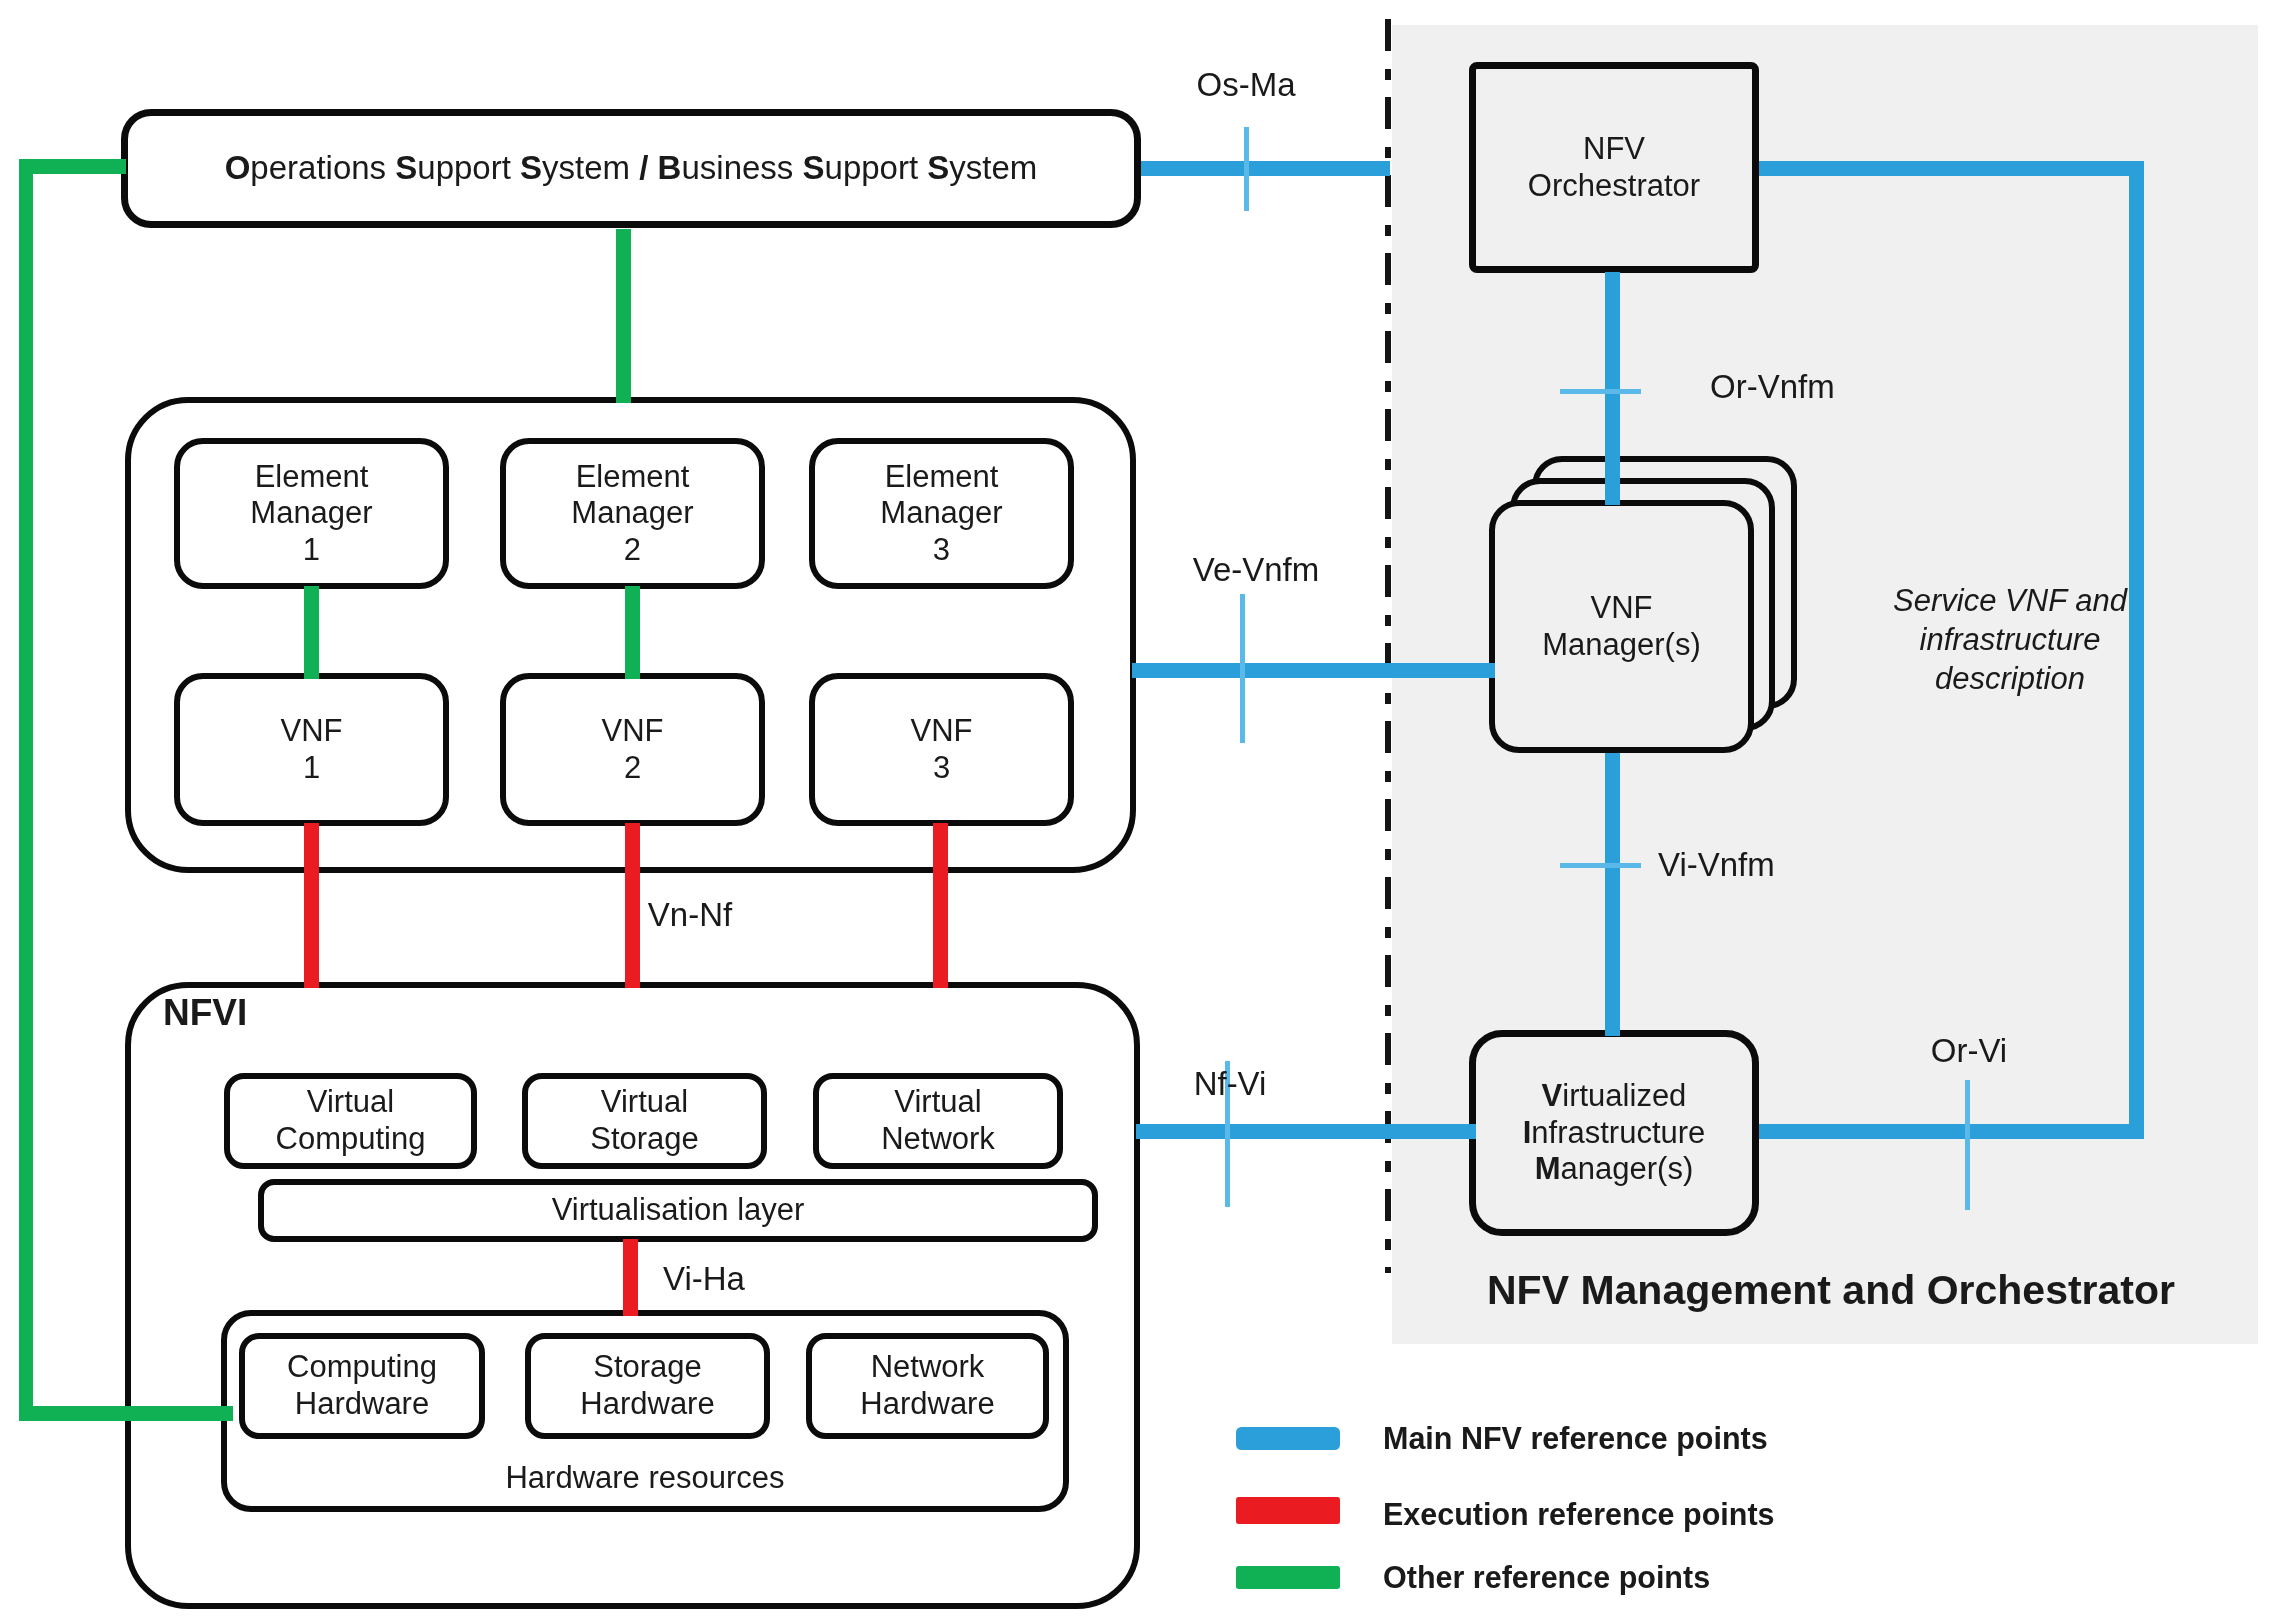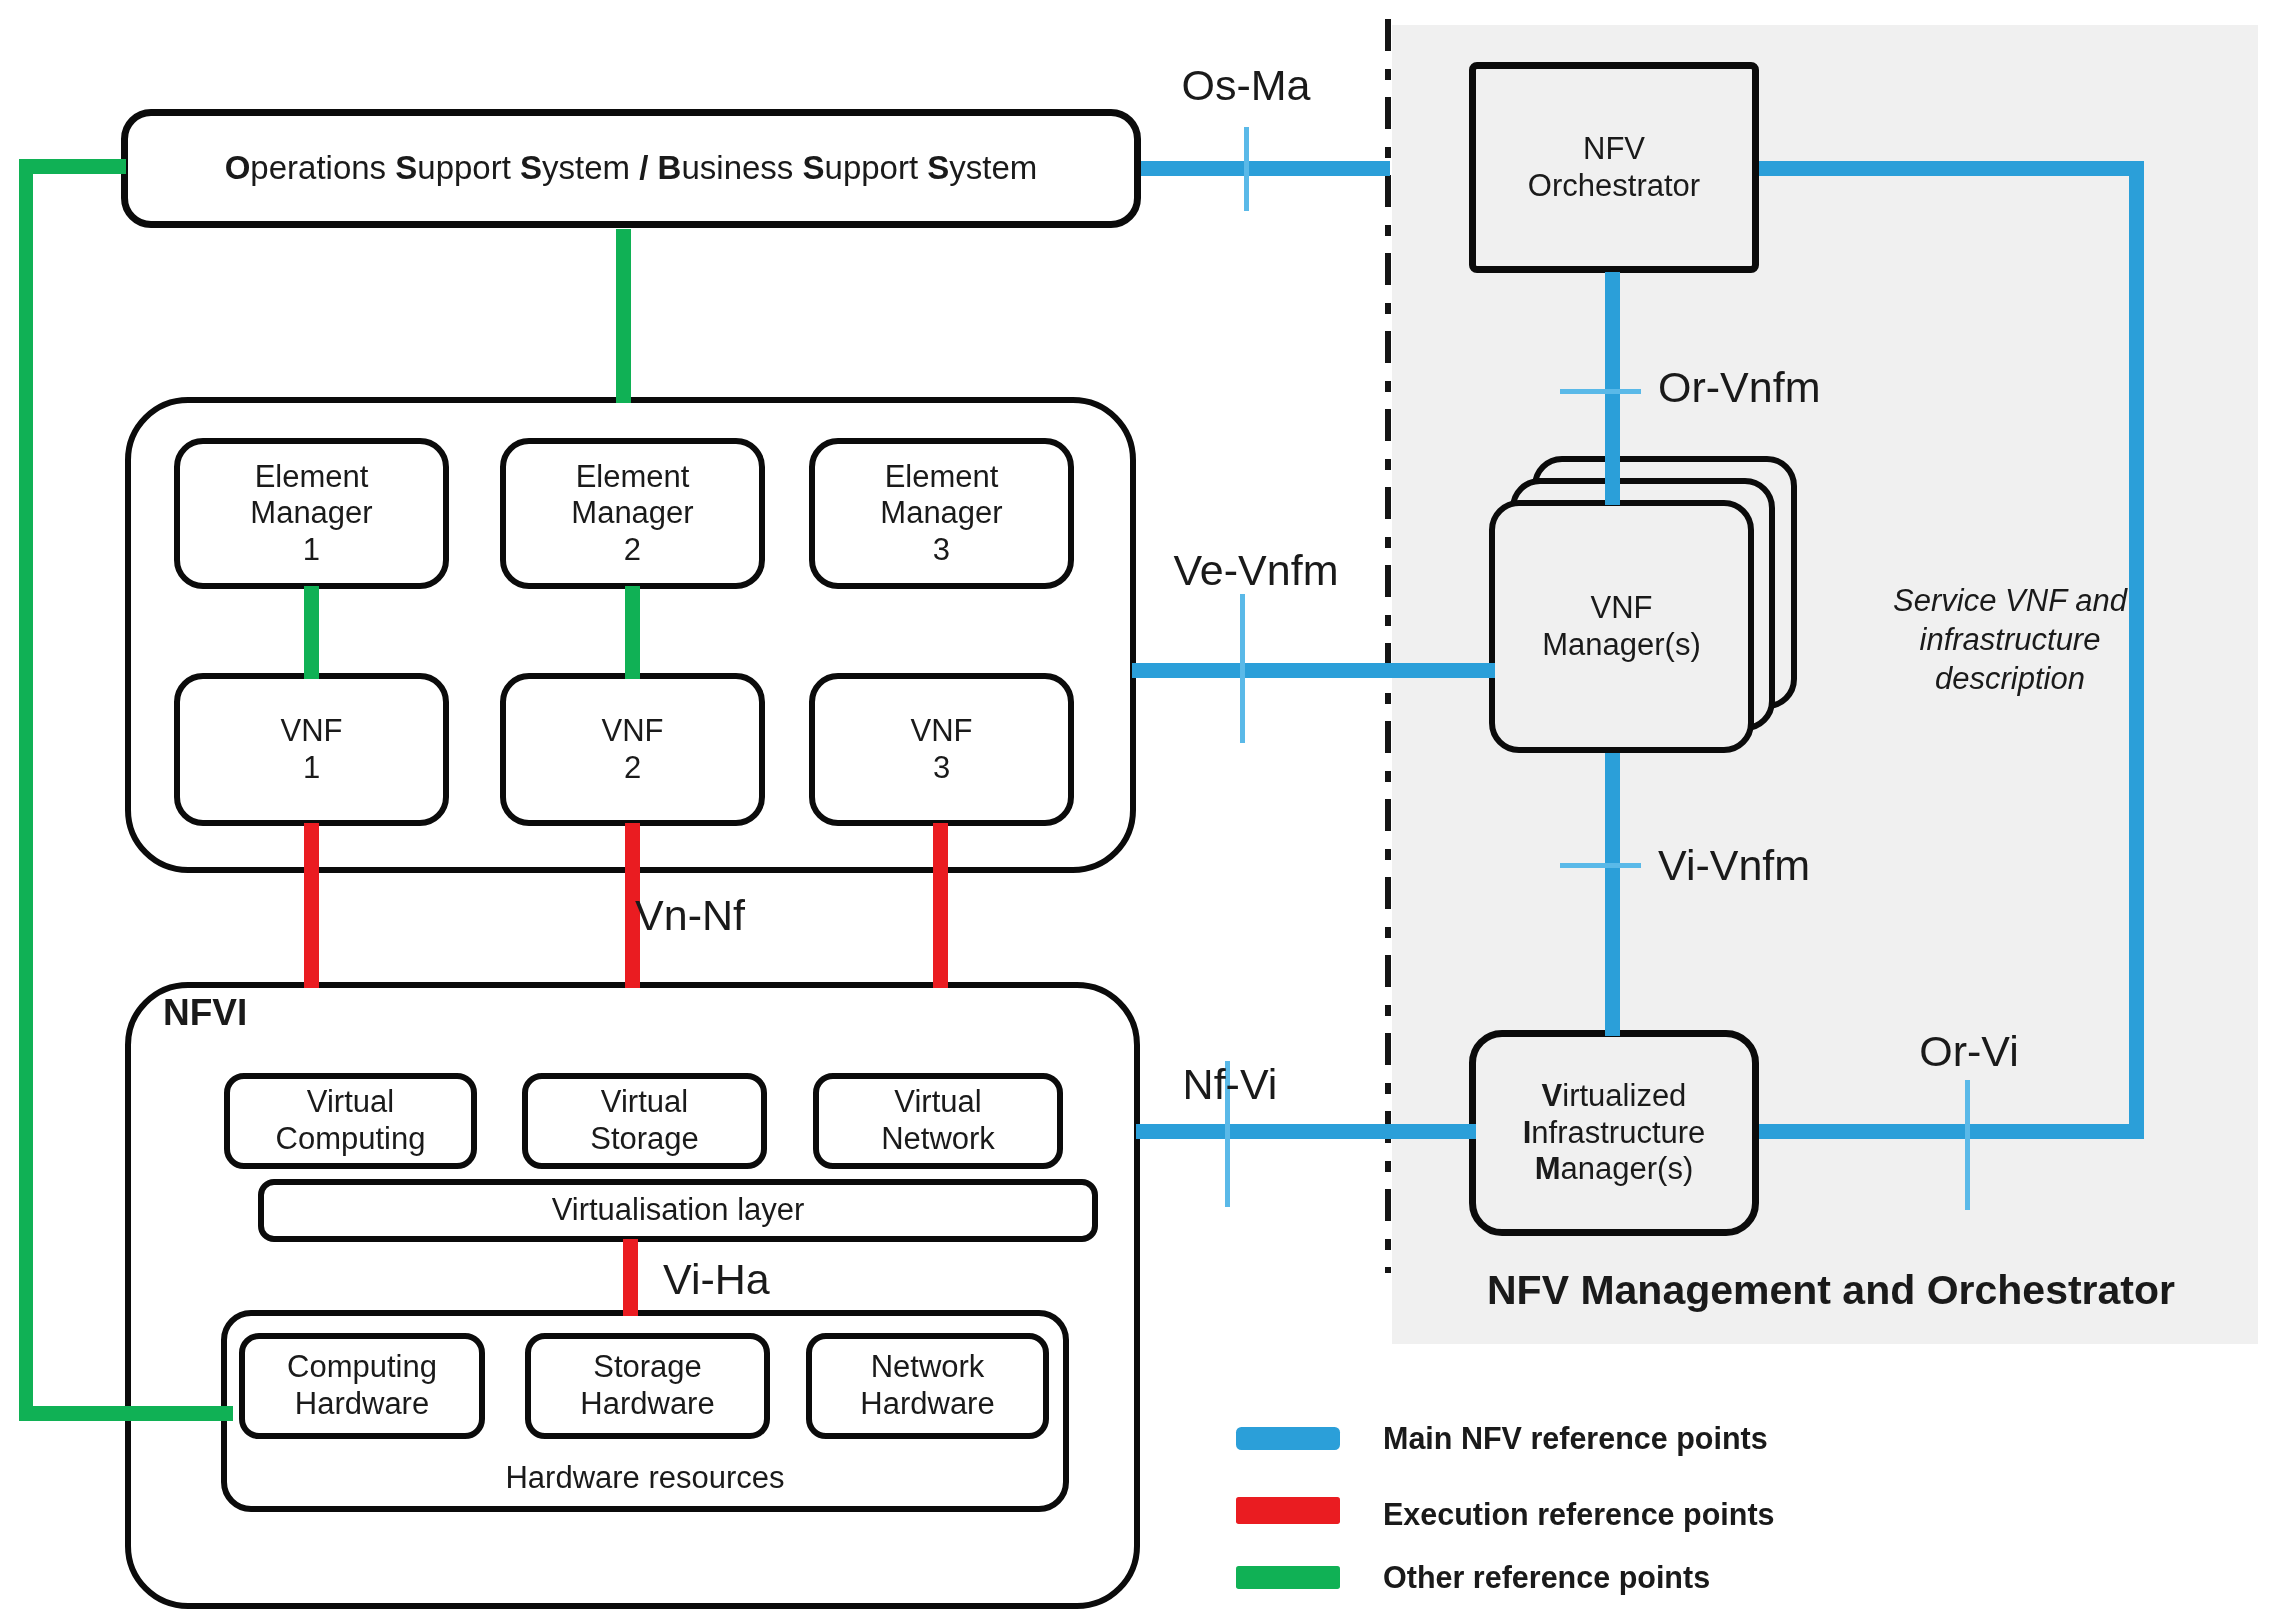--- a/index.html
+++ b/index.html
@@ -23,21 +23,21 @@
   }
   .node.gray{background:#F0F0F0;}
   .node.b11{border-width:7.3px;}
   .r24{border-radius:16px;} .r30{border-radius:20px;} .r45{border-radius:30px;}
   .r50{border-radius:33px;} .r55{border-radius:8px;}
   
   .line{position:absolute;}
   .blue{background:#2B9FD9;} .red{background:#EA1C21;} .green{background:#10B155;}
   .tick{position:absolute;background:#5AB9E8;}
   
-  .lbl{position:absolute;font-size:43px;white-space:nowrap;}
+  .lbl{position:absolute;font-size:33px;white-space:nowrap;}
   .lbl.ctr{transform:translate(-50%,-50%);}
   .lbl.vctr{transform:translateY(-50%);}
   .nfvi-title{position:absolute;left:163px;top:992px;font-size:37px;font-weight:bold;}
   .panel-title{position:absolute;left:1831px;top:1290px;transform:translate(-50%,-50%);font-size:41px;font-weight:bold;white-space:nowrap;}
   .svc-desc{position:absolute;left:2010px;top:640px;transform:translate(-50%,-50%);font-size:31px;line-height:1.25;text-align:center;white-space:pre-line;font-style:italic;}
   .hwres-lbl{position:absolute;left:645px;top:1478px;transform:translate(-50%,-50%);font-size:31px;white-space:nowrap;}
   
   .sw{position:absolute;border-radius:5.3px;}
   .leg-lbl{position:absolute;left:1383px;transform:translateY(-50%);font-size:30.5px;font-weight:bold;white-space:nowrap;}
   b{font-weight:bold;}
@@ -161,21 +161,21 @@
   <div class="line blue" style="left:1605px;top:753px;width:14.6px;height:283px;"></div>
 
   <div class="tick" style="left:1244px;top:127px;width:4.6px;height:84px;"></div>
   <div class="tick" style="left:1240px;top:594px;width:4.6px;height:149px;"></div>
   <div class="tick" style="left:1225px;top:1061px;width:4.6px;height:146px;"></div>
   <div class="tick" style="left:1560px;top:389px;width:81px;height:4.6px;"></div>
   <div class="tick" style="left:1560px;top:863px;width:81px;height:4.6px;"></div>
   <div class="tick" style="left:1965px;top:1080px;width:4.6px;height:130px;"></div>
 
   <div class="lbl ctr" style="left:1246px;top:85px;">Os-Ma</div>
-  <div class="lbl vctr" style="left:1658px;top:387px;">Or-Vnfm</div>
+  <div class="lbl vctr" style="left:1710px;top:387px;">Or-Vnfm</div>
   <div class="lbl ctr" style="left:1256px;top:570px;text-align:center;">Ve-Vnfm</div>
   <div class="lbl vctr" style="left:1658px;top:865px;">Vi-Vnfm</div>
   <div class="lbl ctr" style="left:690px;top:915px;">Vn-Nf</div>
   <div class="lbl ctr" style="left:1230px;top:1084px;">Nf-Vi</div>
   <div class="lbl ctr" style="left:1969px;top:1051px;">Or-Vi</div>
   <div class="lbl vctr" style="left:663px;top:1279px;">Vi-Ha</div>
 
   <div class="svc-desc">Service VNF and
 infrastructure
 description</div>

